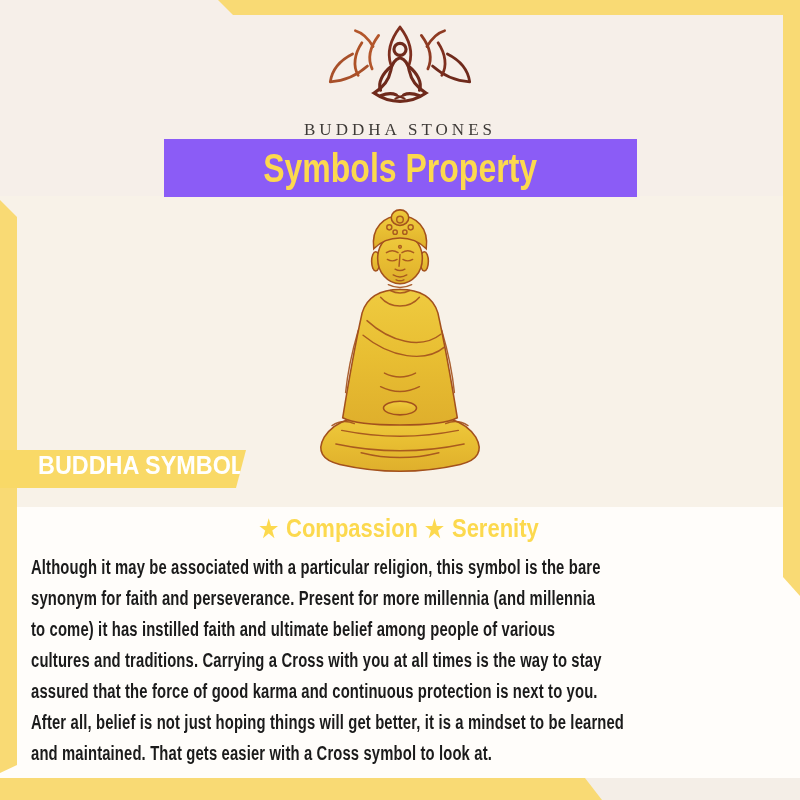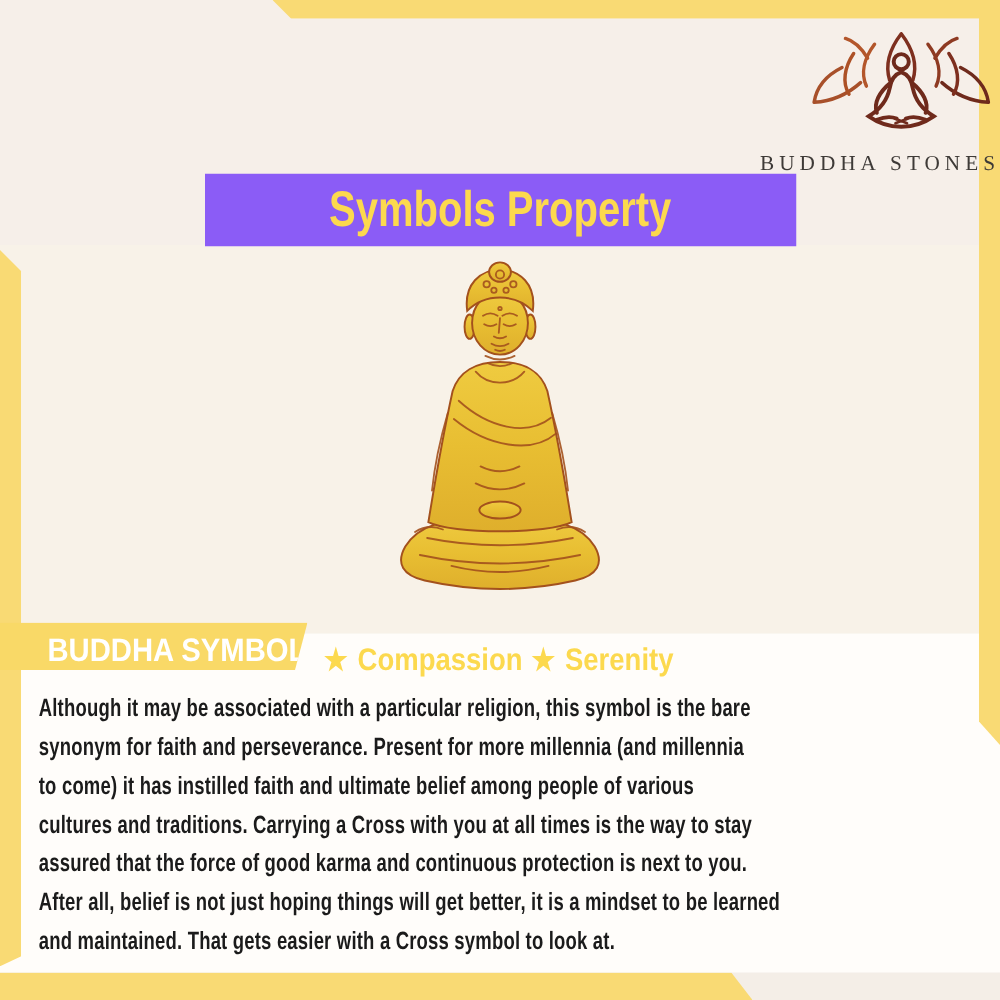--- a/index.html
+++ b/index.html
@@ -19,37 +19,37 @@
   .bar-right{right:0;top:0;width:17px;height:596px;
     clip-path:polygon(0 0,100% 0,100% 100%,0 calc(100% - 19px));}
   .bar-left{left:0;top:200px;width:17px;height:573px;
     clip-path:polygon(0 0,100% 17px,100% calc(100% - 8px),0 100%);}
   .bar-bottom-track{position:absolute;left:0;bottom:0;width:800px;height:22px;background:#F4EEE7;}
   .bar-bottom{left:0;bottom:0;width:602px;height:22px;
     clip-path:polygon(0 0,calc(100% - 17px) 0,100% 100%,0 100%);}
 
   
   .logo-wrap{position:absolute;left:0;top:24px;width:800px;display:flex;
-    flex-direction:column;align-items:flex-end;}
+    flex-direction:column;align-items:center;}
   .brand-name{margin-top:6px;font-family:"Liberation Serif",serif;
     font-size:17px;letter-spacing:4px;color:#3E3A37;font-weight:500;}
 
   
   .title-banner{position:absolute;left:164px;top:139px;width:473px;height:58px;
     background:#8b5cf6;display:flex;align-items:center;justify-content:center;}
   .page-title{font-size:40px;font-weight:bold;color:#FCD94E;
     display:inline-block;transform:scaleX(0.8);white-space:nowrap;}
 
   
   .buddha{position:absolute;left:302px;top:206px;width:196px;height:272px;}
 
   
   .ribbon{position:absolute;left:0;top:450px;width:246px;height:38px;background:#F9D967;
     clip-path:polygon(0 0,100% 0,calc(100% - 10px) 100%,0 100%);
-    display:flex;align-items:flex-end;margin-top:48px;}
+    display:flex;align-items:flex-start;}
   .ribbon-label{color:#FFFFFF;font-weight:bold;font-size:26px;margin-left:38px;
     display:inline-block;transform:scaleX(0.9);transform-origin:left center;white-space:nowrap;}
 
   
   .subtitle{position:absolute;left:0;top:514px;width:800px;display:flex;
     align-items:center;justify-content:center;}
   .subtitle-inner{display:flex;align-items:center;transform:scaleX(0.88);
     font-size:25px;font-weight:bold;color:#FCD94E;white-space:nowrap;}
   .star{font-size:24px;margin-right:9px;}
   .prop-label{margin-right:2px;}

